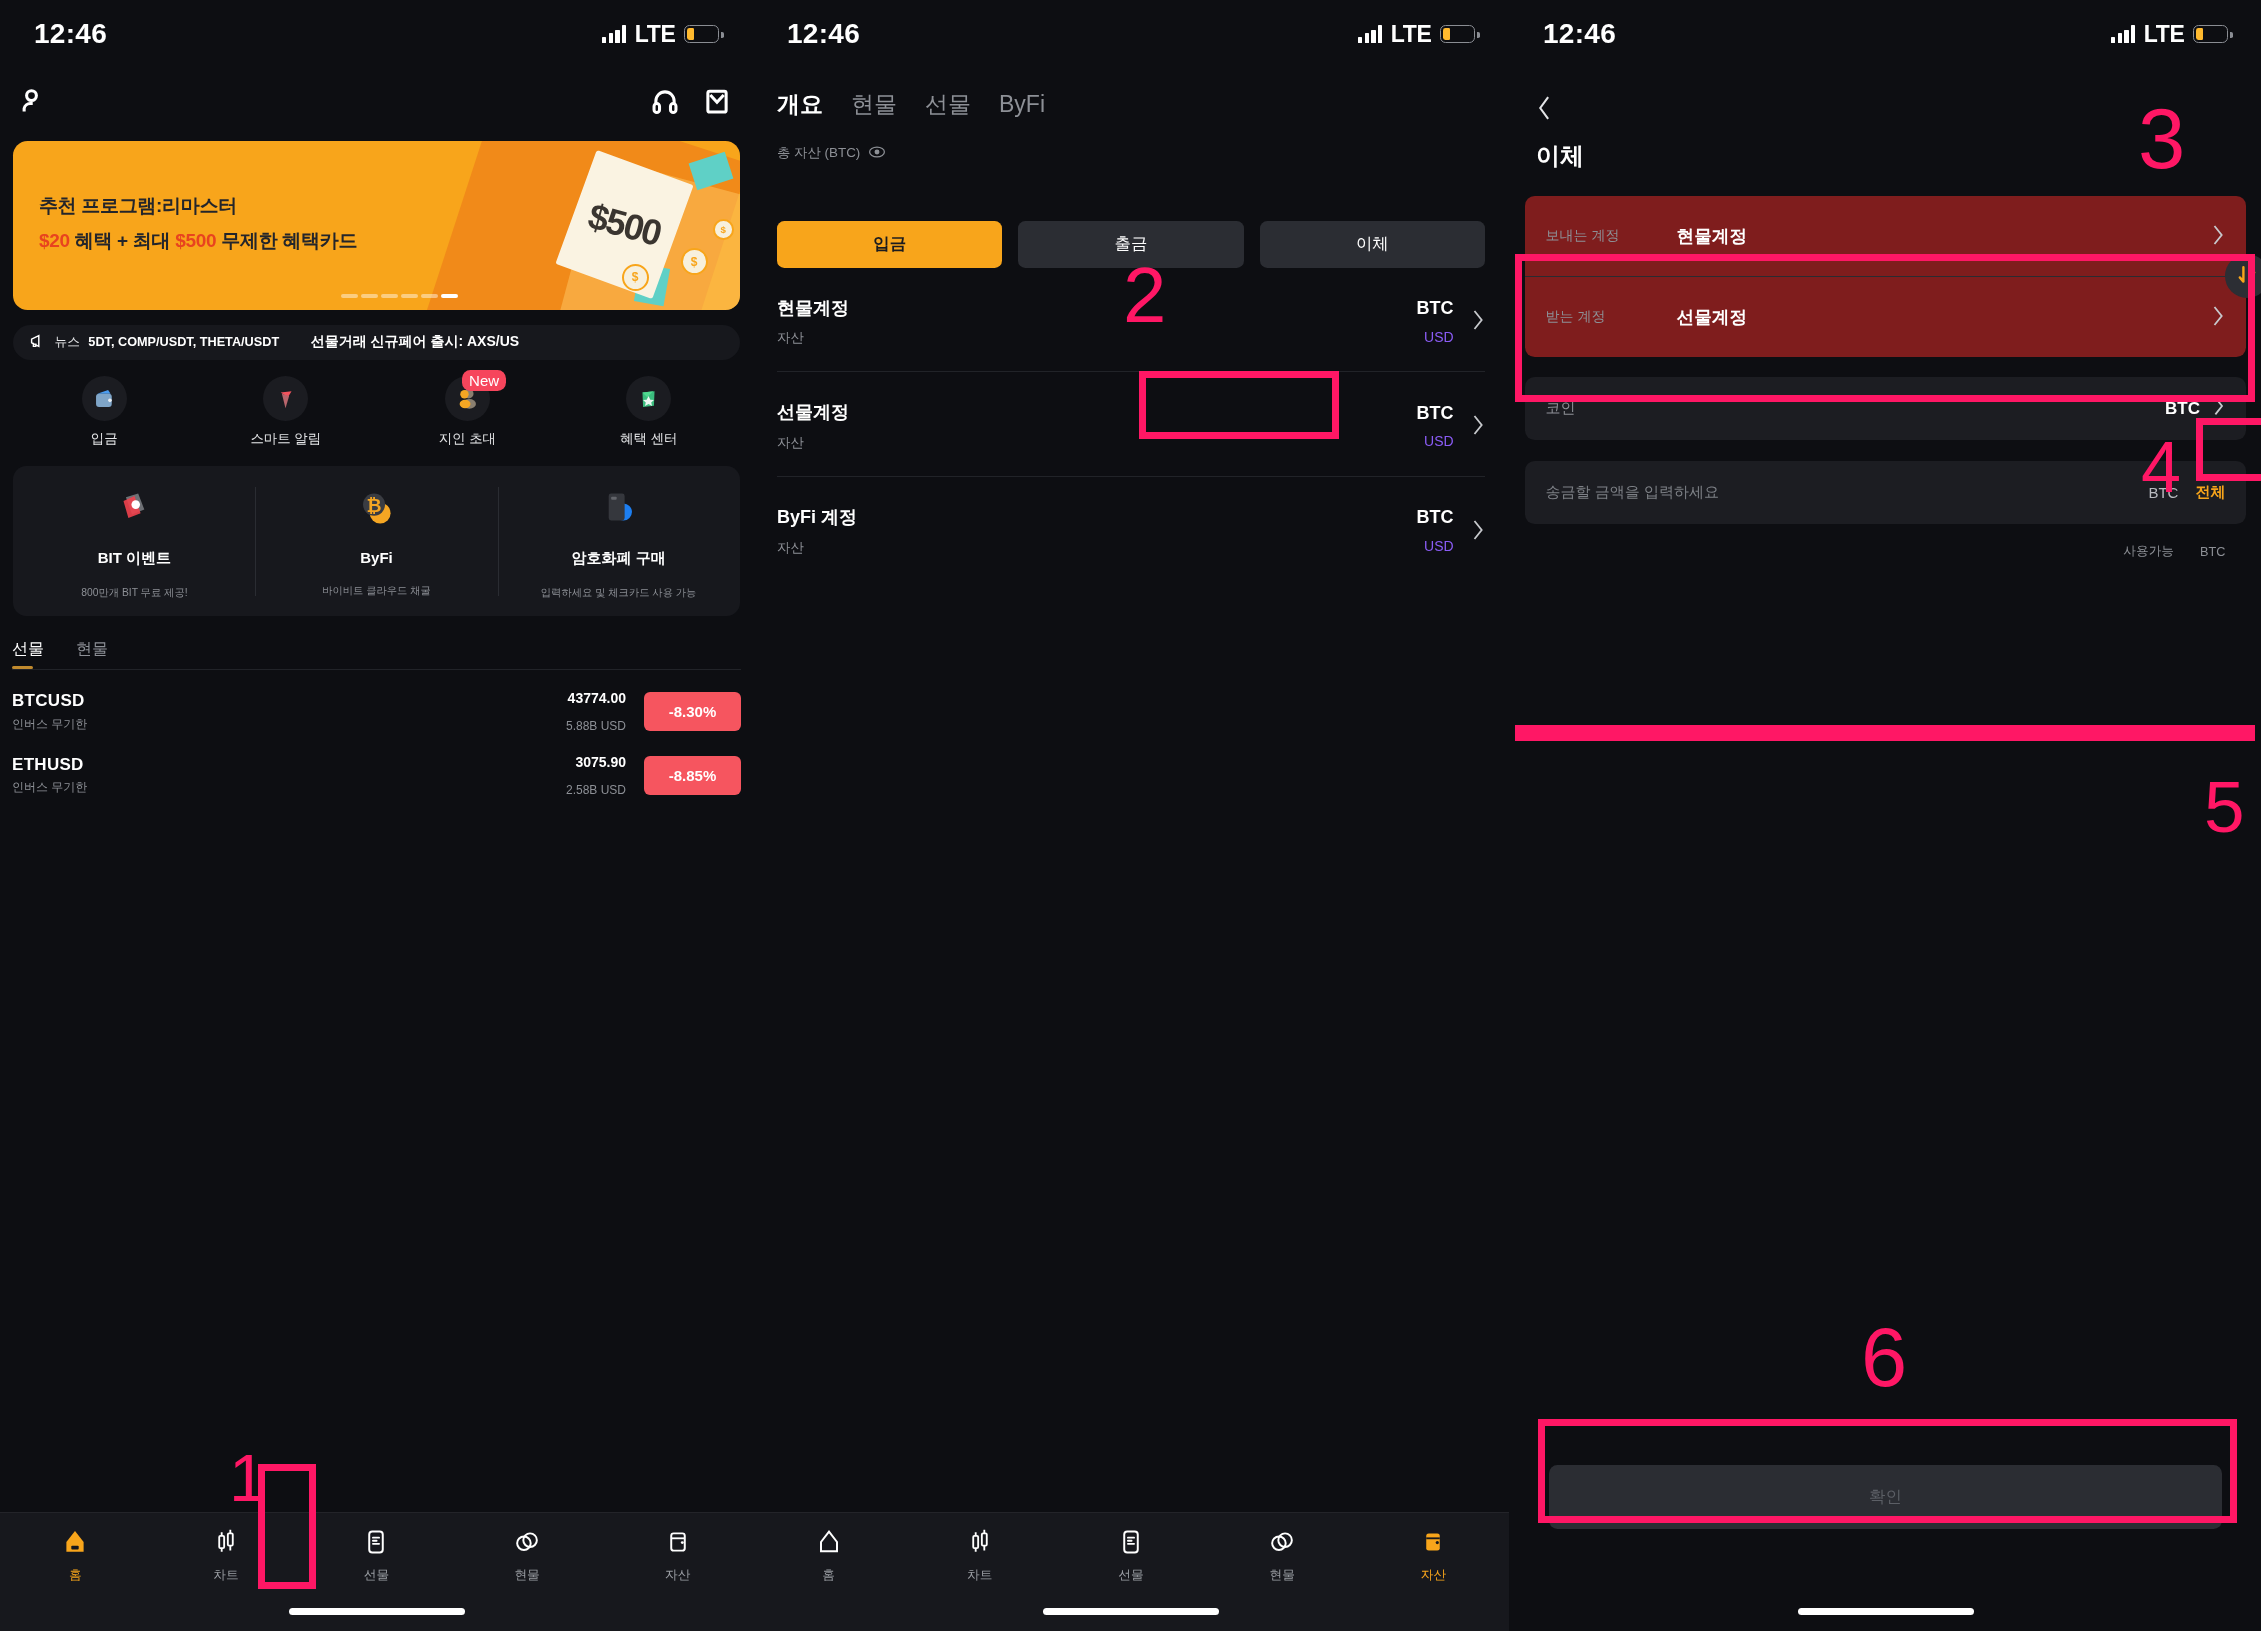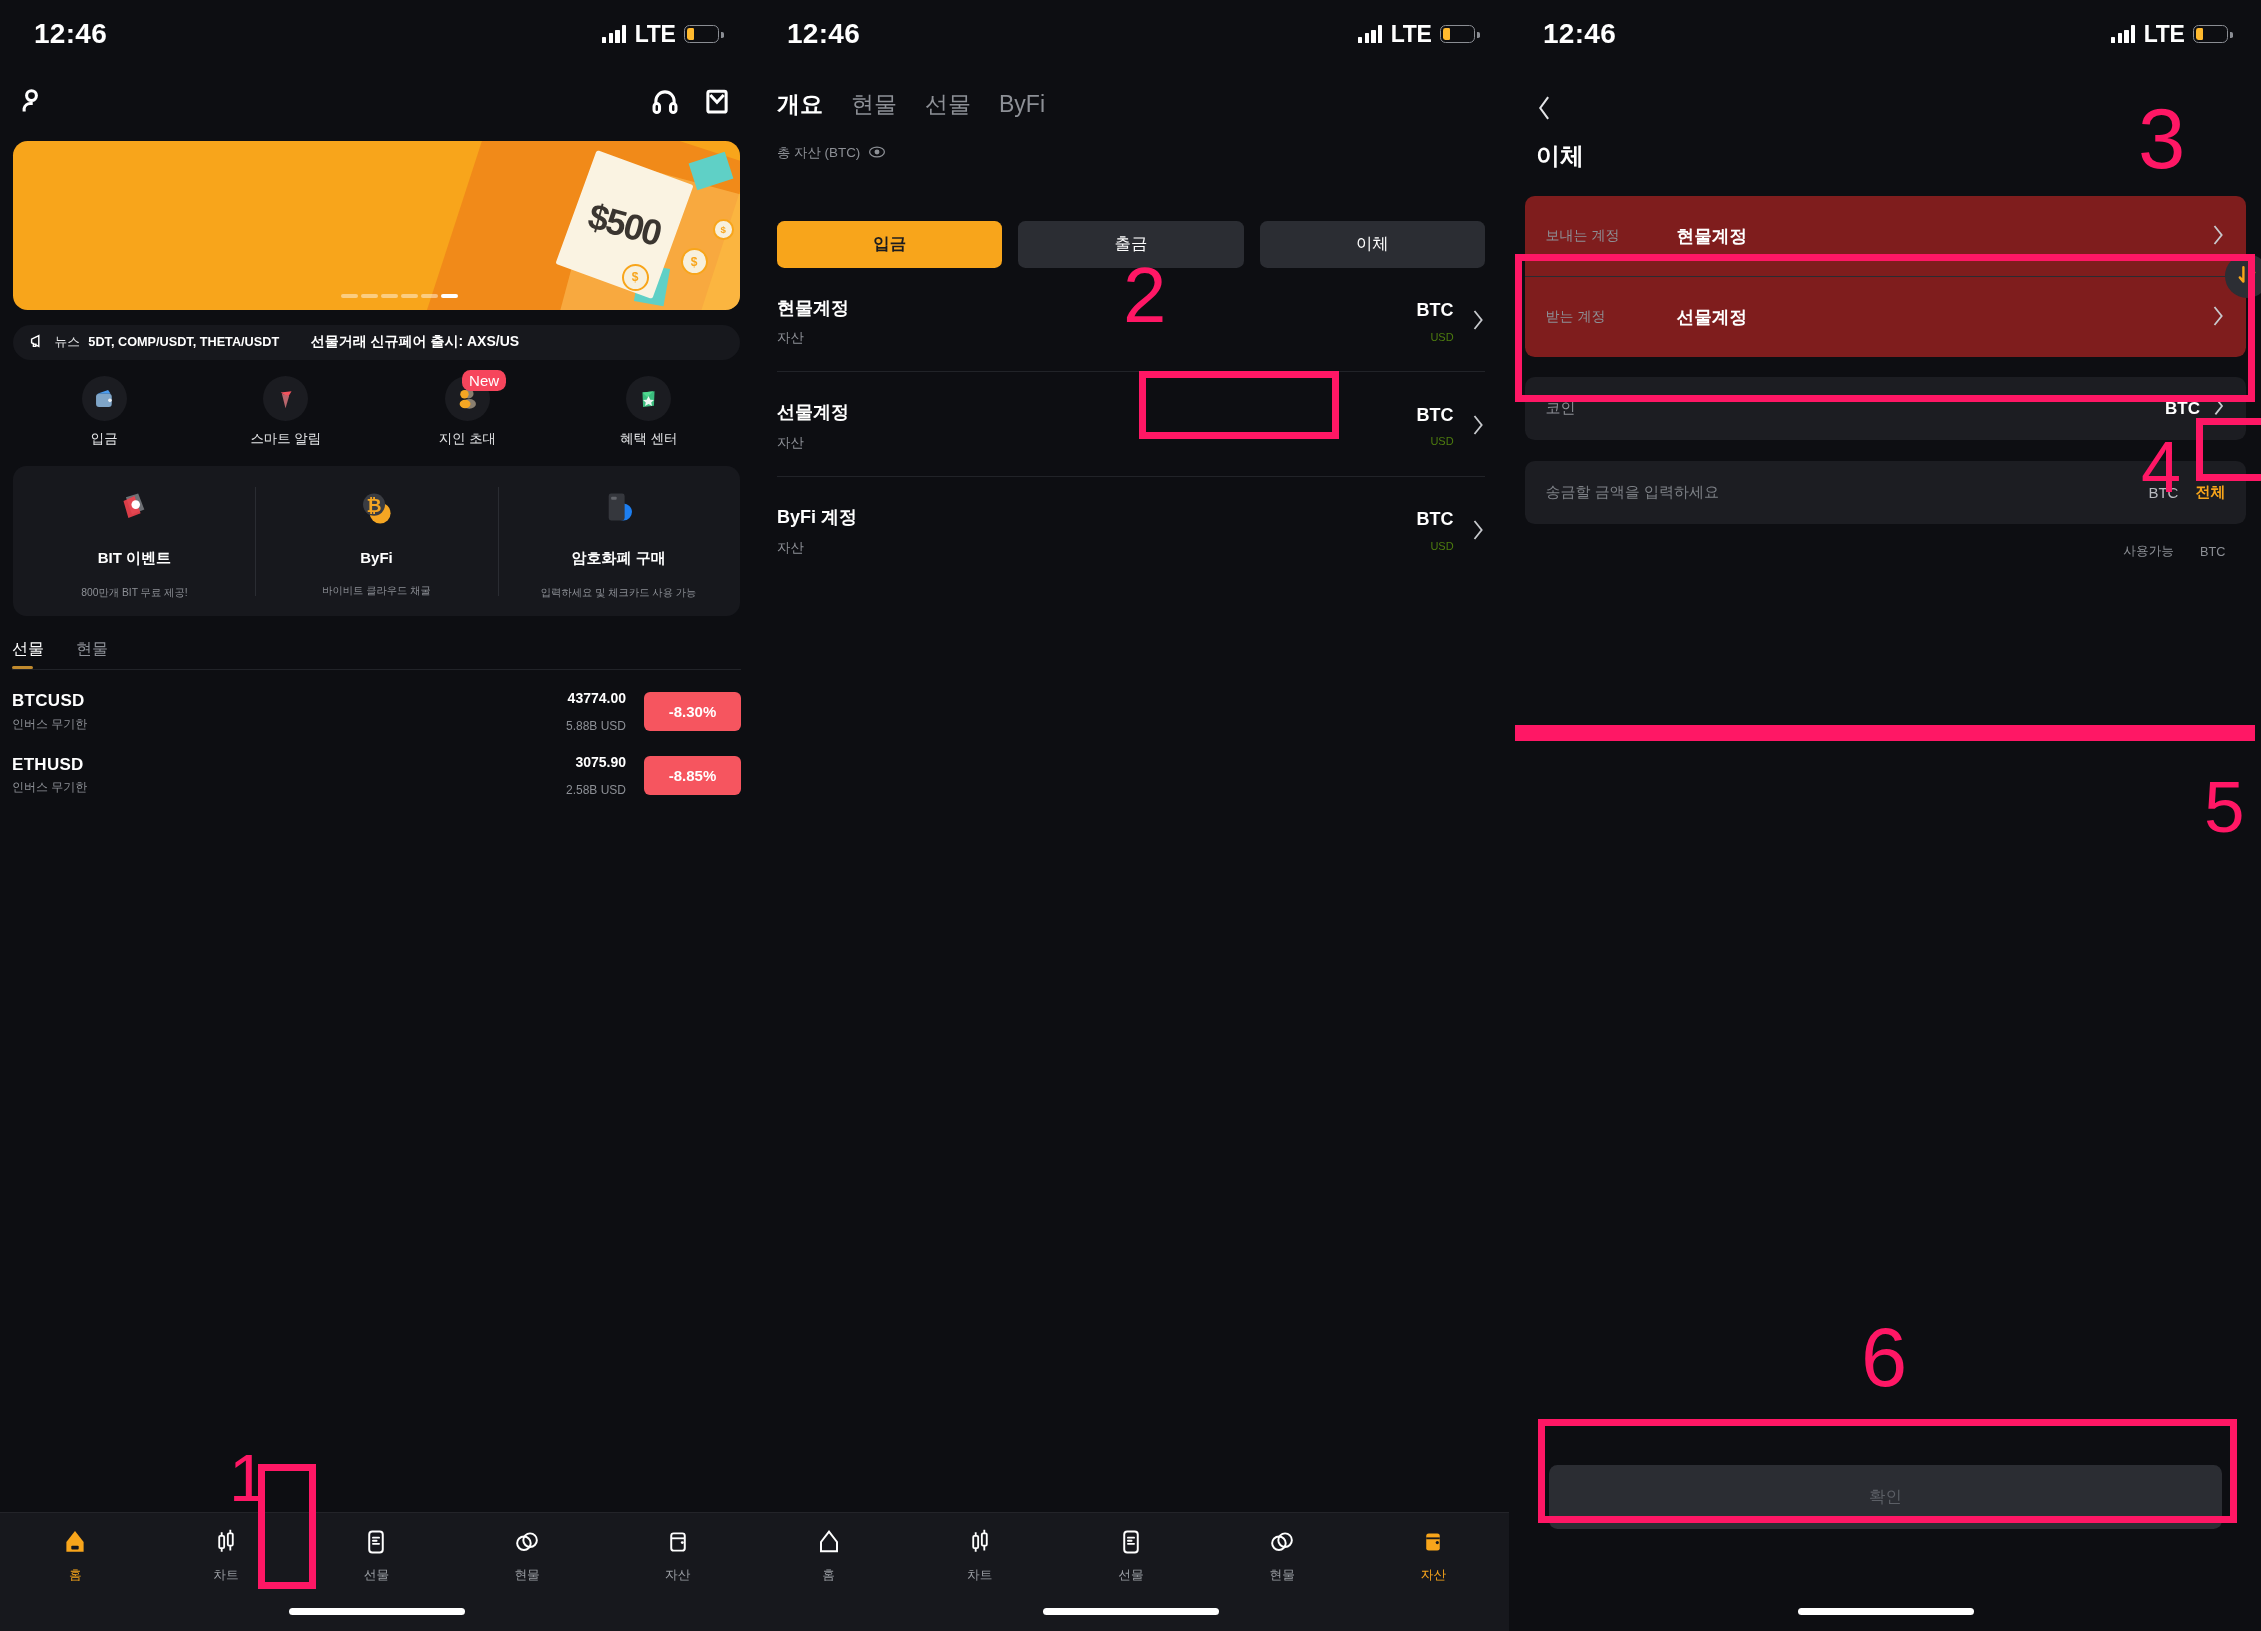--- a/index.html
+++ b/index.html
@@ -119,21 +119,21 @@
   .p2btns{display:flex;gap:16px;padding:58px 24px 0 24px;}
   .p2btn{flex:1;height:47px;border-radius:7.3px;background:#2b2d33;display:flex;align-items:center;justify-content:center;font-size:16.4px;color:#fff;}
   .p2btn.primary{background:#f8a51b;color:#1a1b1f;font-weight:700;}
   .acct{padding:0 24px;}
   .arow{display:flex;align-items:center;padding:28px 0 24px 0;border-bottom:0.6px solid #212328;}
   .arow .an{flex:1}
   .arow .an b{display:block;font-size:18px;font-weight:700;}
   .arow .an s{display:block;text-decoration:none;font-size:13.4px;color:#8d9096;margin-top:9.7px;}
   .arow .av{text-align:right;margin-right:18px;}
   .arow .av b{display:block;font-size:18px;font-weight:700;}
-  .arow .av s{display:block;text-decoration:none;font-size:11px;color:#4d7c0f;margin-top:9.7px;}
+  .arow .av s{display:block;text-decoration:none;font-size:14px;color:#8b5cf6;margin-top:9.7px;}
 
   
   .p3back{padding:25.5px 0 0 27px;}
   .p3title{padding:16px 0 0 27px;font-size:24px;font-weight:700;}
   .p3card{margin:24px 16px 0 16px;background:#7f1d1d;border-radius:9.7px;position:relative;}
   .p3line{display:flex;align-items:center;padding:27px 20.6px;}
   .p3line + .p3line{border-top:0.6px solid #2a2b31;}
   .p3lbl{width:103px;font-size:14px;color:#8d9096;}
   .p3val{flex:1;font-size:17.6px;font-weight:700;padding-left:28px;}
   .swapbtn{position:absolute;right:-23px;top:50%;transform:translateY(-50%);width:44px;height:44px;border-radius:50%;background:#2c2e34;display:flex;align-items:center;justify-content:center;}
@@ -201,20 +201,26 @@
     <div class="shade1"></div>
       <div class="shade2"></div>
     <div class="bill b1"></div>
     <div class="bill b2"></div>
     <div class="ticket">
       <span>$500</span>
     </div>
     <div class="coin c1">$</div>
     <div class="coin c2">$</div>
     <div class="coin c3">$</div>
+    <div class="bn-txt">
+      <div class="bn-t1">추천 프로그램:리마스터</div>
+      <div class="bn-t2">
+        <span class="acc">$20</span><span> 혜택 + 최대 </span><span class="acc">$500</span><span> 무제한 혜택카드</span>
+      </div>
+    </div>
     <div class="dots">
         <i></i>
         <i></i>
         <i></i>
         <i></i>
         <i></i>
         <i class="on"></i>
       </div>
   </div>
 

